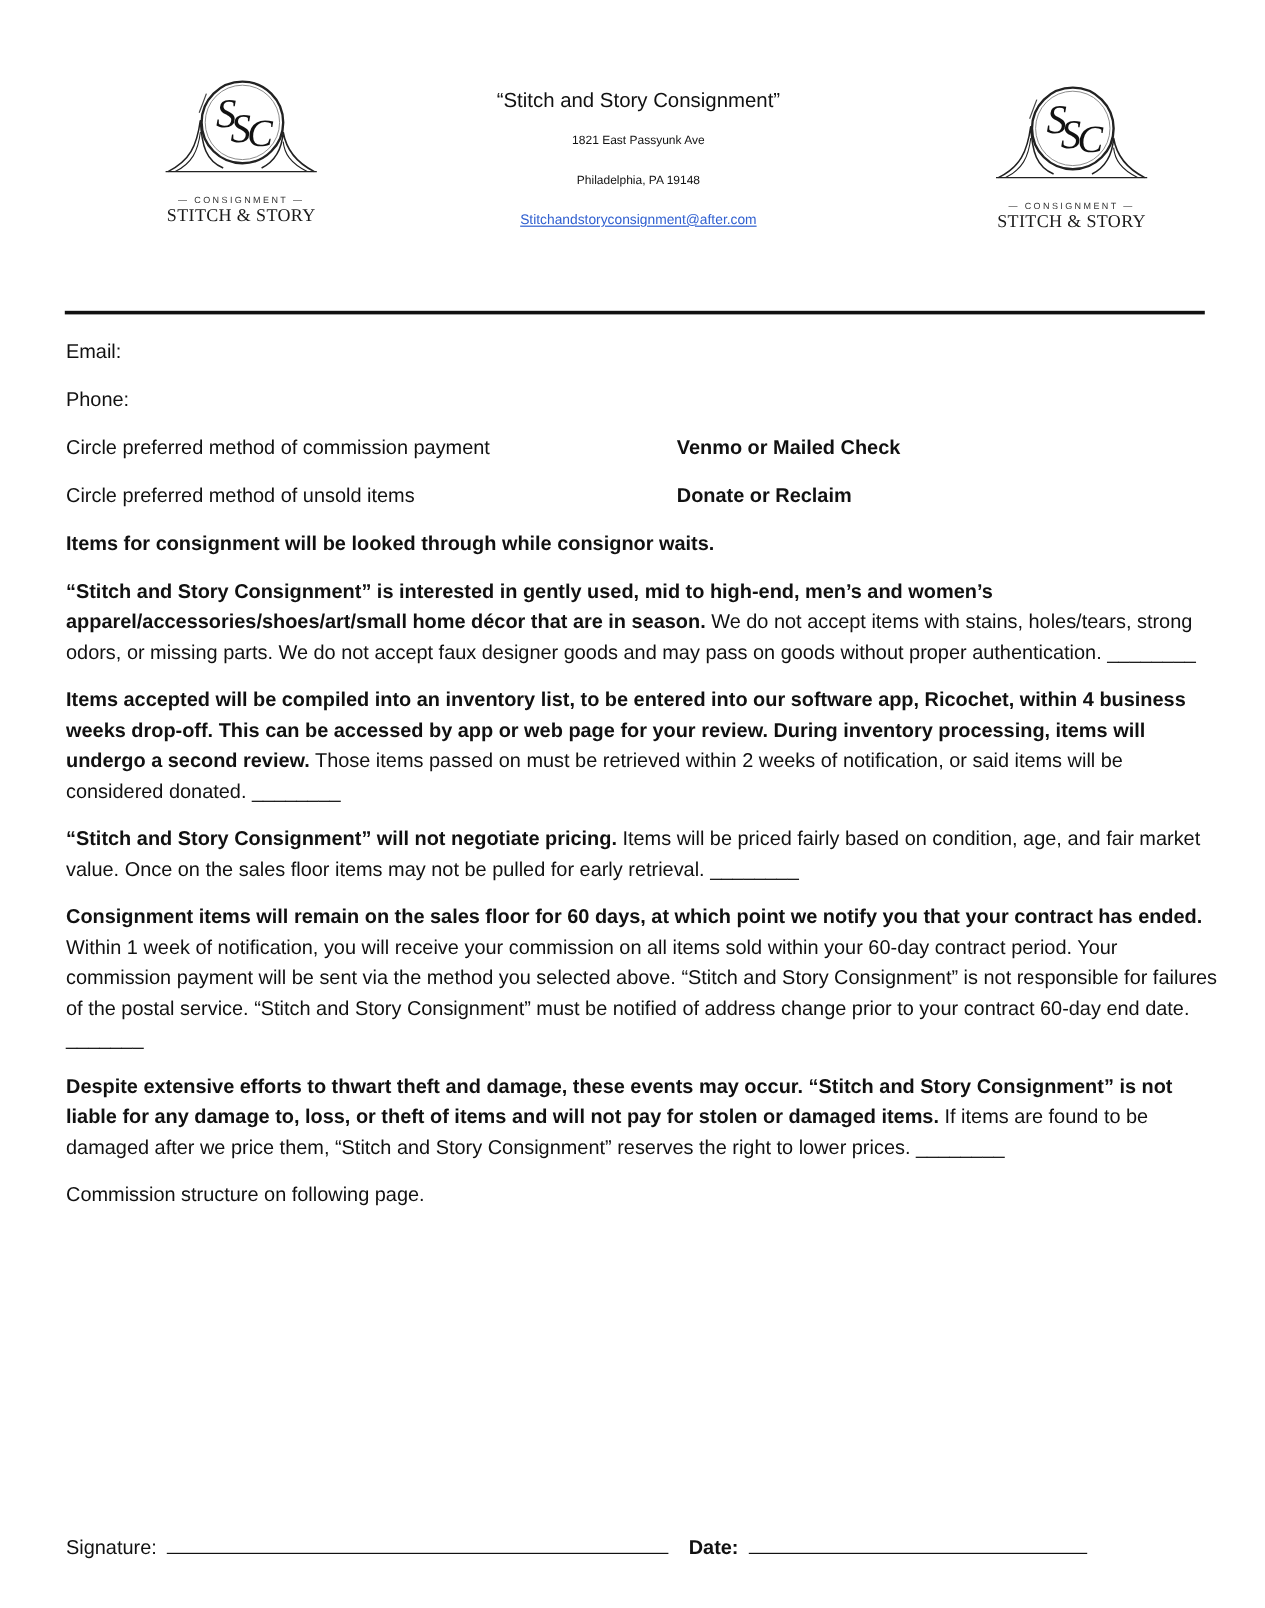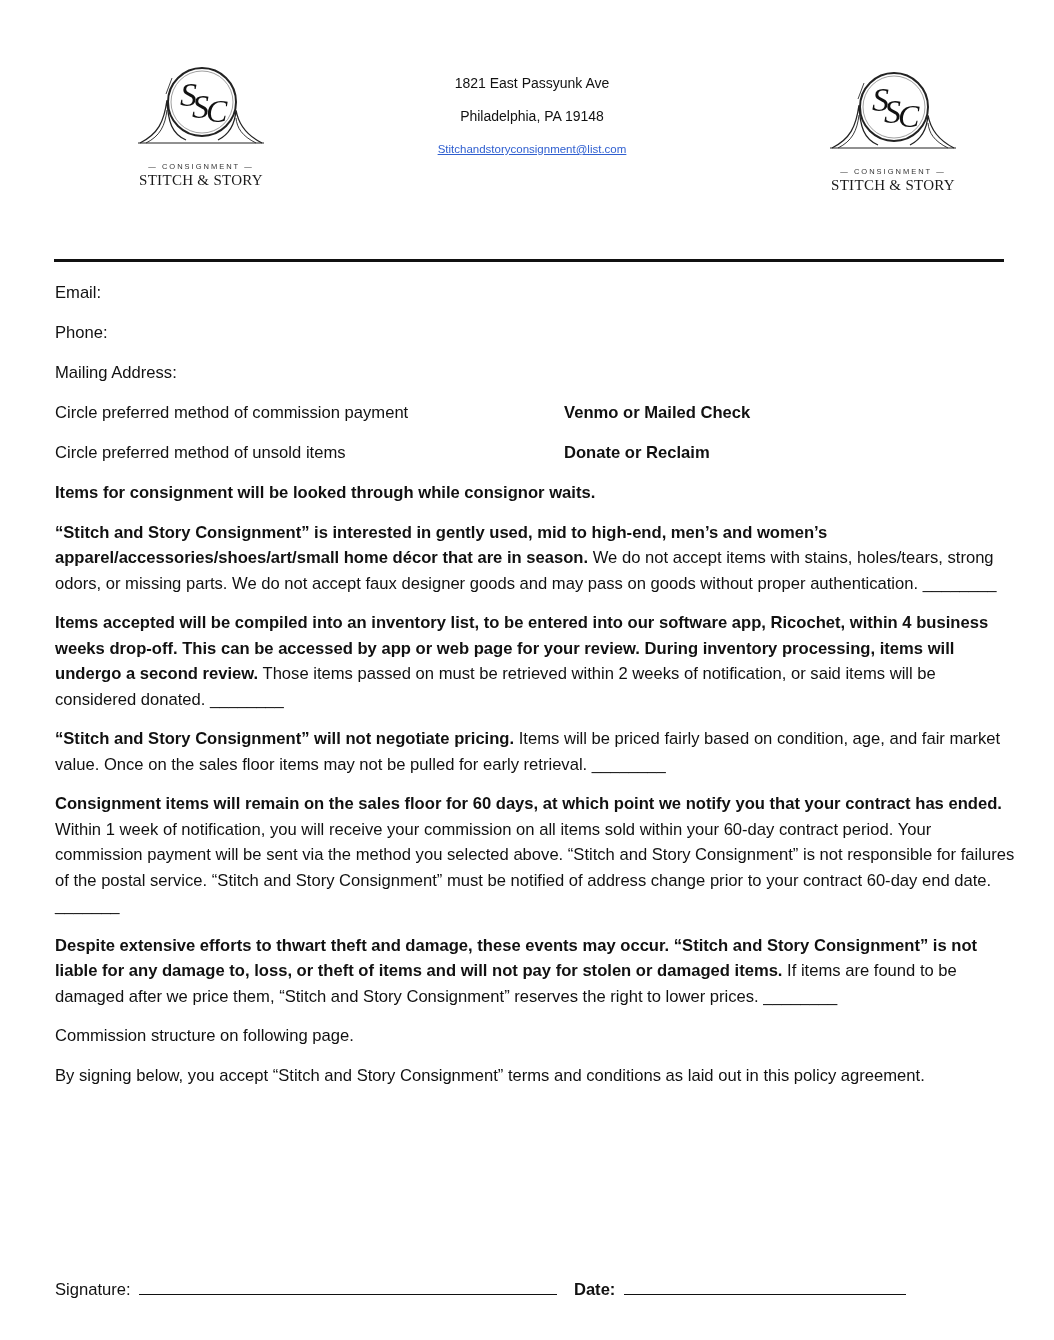--- a/index.html
+++ b/index.html
@@ -50,21 +50,21 @@
       top: 72px;
       text-align: center;
     }
     .store-name {
       font-size: 17px;
       line-height: 24px;
       margin: 0 0 11px 0;
       color: #111;
     }
     .addr-line {
-      font-size: 14px;
+      font-size: 10px;
       line-height: 22px;
       margin: 0 0 11px 0;
       color: #111;
     }
     .email-link {
       font-size: 11.5px;
       line-height: 22px;
       color: #2f5fd0;
       text-decoration: underline;
       cursor: pointer;
@@ -136,23 +136,24 @@
     <line x1="30" y1="30" x2="36" y2="14" stroke="#444" stroke-width="1"></line>
     <text x="44" y="42" font-family="Liberation Serif, DejaVu Serif, serif" font-style="italic" font-size="34" fill="#111">S</text>
     <text x="56" y="54" font-family="Liberation Serif, DejaVu Serif, serif" font-style="italic" font-size="34" fill="#111">S</text>
     <text x="70" y="58" font-family="Liberation Serif, DejaVu Serif, serif" font-style="italic" font-size="32" fill="#111">C</text>
   </svg>
   <div class="logo-title" style="top:80px;">STITCH &amp; STORY</div>
   <div class="logo-sub" style="top:98px;">— CONSIGNMENT —</div>
 </div>
 
 <div class="header-center">
+  <div class="store-name">“Stitch and Story Consignment”</div>
   <div class="addr-line">1821 East Passyunk Ave</div>
   <div class="addr-line">Philadelphia, PA 19148</div>
-  <a class="email-link">Stitchandstoryconsignment@list.com</a>
+  <a class="email-link">Stitchandstoryconsignment@after.com</a>
 </div>
 
 <div class="logo logo-right">
   <svg width="130" height="82" viewBox="0 0 130 82">
     <circle cx="66" cy="38" r="34" fill="none" stroke="#222" stroke-width="2"></circle>
     <circle cx="66" cy="38" r="31" fill="none" stroke="#888" stroke-width="0.8"></circle>
     <path d="M4 79 C 22 70, 28 58, 31 36 C 32 58, 36 70, 50 76" fill="none" stroke="#222" stroke-width="1.3"></path>
     <path d="M10 79 C 24 72, 29 62, 31 46" fill="none" stroke="#222" stroke-width="0.9"></path>
     <path d="M126 79 C 108 70, 102 58, 100 46 C 99 60, 94 70, 82 76" fill="none" stroke="#222" stroke-width="1.3"></path>
     <path d="M120 79 C 106 72, 101 64, 100 54" fill="none" stroke="#222" stroke-width="0.9"></path>
@@ -169,23 +170,20 @@
 <div class="divider"></div>
 
 <div class="content">
   <div class="field-line">
     <span>Email:</span>
   </div>
   <div class="field-line">
     <span>Phone:</span>
   </div>
   <div class="field-line">
-    <span>Mailing Address:</span>
-  </div>
-  <div class="field-line">
     <span>Circle preferred method of commission payment</span>
     <span class="choice">Venmo or Mailed Check</span>
   </div>
   <div class="field-line">
     <span>Circle preferred method of unsold items</span>
     <span class="choice">Donate or Reclaim</span>
   </div>
 
   <p class="para">
     <span class="b">Items for consignment will be looked through while consignor waits.</span>
@@ -206,21 +204,20 @@
   <p class="para">
     <span class="b">Consignment items will remain on the sales floor for 60 days, at which point we notify you that your contract has ended.</span><span> Within 1 week of notification, you will receive your commission on all items sold within your 60-day contract period. Your commission payment will be sent via the method you selected above. “Stitch and Story Consignment” is not responsible for failures of the postal service. “Stitch and Story Consignment” must be notified of address change prior to your contract 60-day end date. </span><span class="blank">_______</span>
   </p>
 
 
   <p class="para">
     <span class="b">Despite extensive efforts to thwart theft and damage, these events may occur. “Stitch and Story Consignment” is not liable for any damage to, loss, or theft of items and will not pay for stolen or damaged items.</span><span> If items are found to be damaged after we price them, “Stitch and Story Consignment” reserves the right to lower prices. </span><span class="blank">________</span>
   </p>
 
   <p class="para">Commission structure on following page.</p>
-  <p class="para">By signing below, you accept “Stitch and Story Consignment” terms and conditions as laid out in this policy agreement.</p>
 </div>
 
 <div class="signature-row">
   <span>Signature:</span>
   <span class="sig-line" style="width:418px;margin-left:4px;"></span>
   <span style="margin-left:12px;font-weight:bold;">Date:</span>
   <span class="sig-line" style="width:282px;margin-left:4px;"></span>
 </div>
 
 </body></html>

